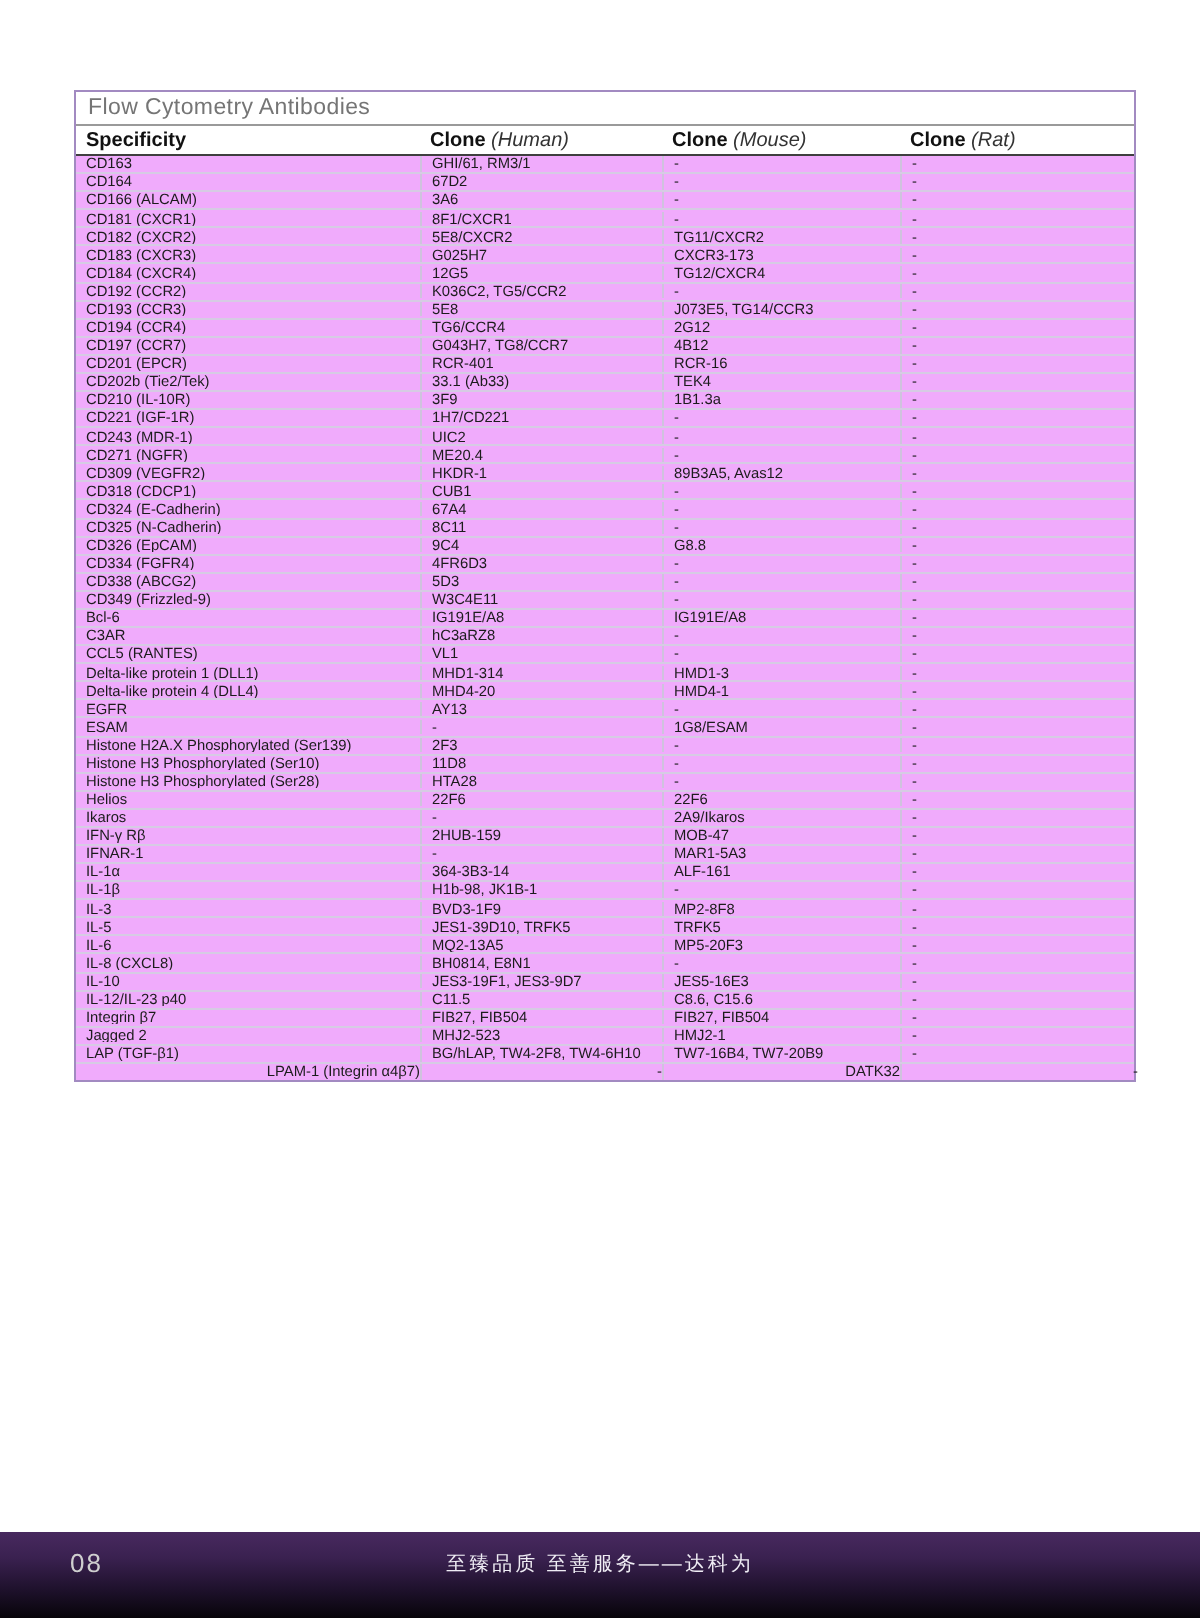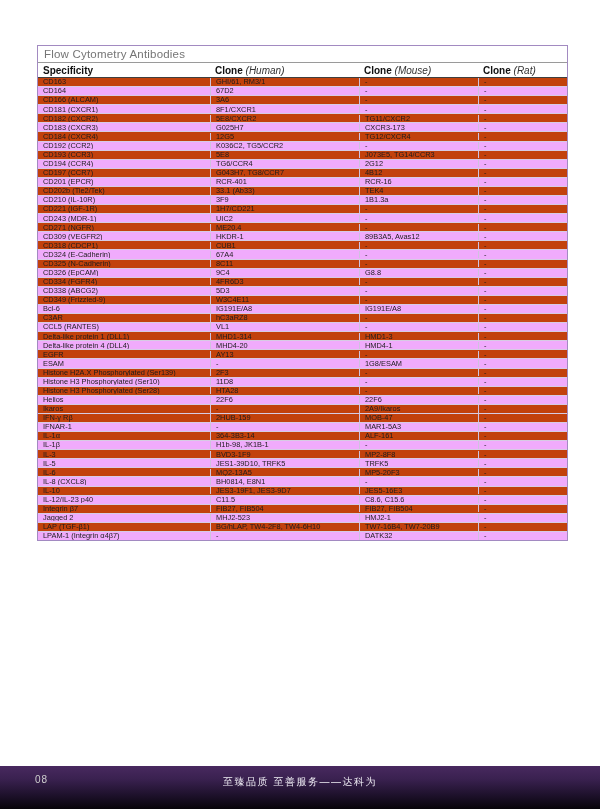--- a/index.html
+++ b/index.html
@@ -23,39 +23,39 @@
     border-bottom:1px solid #3f3f3f;box-sizing:border-box;
   }
   .table-header .hcell{
     font-size:10px;font-weight:bold;color:#111;padding-left:5px;box-sizing:border-box;
     white-space:nowrap;overflow:hidden;
   }
   .table-header .hcell .sub{font-weight:normal;font-style:italic;color:#333;}
   .table-body{flex:1 1 auto;display:flex;flex-direction:column;}
   .table-row{
     display:flex;flex:1 1 auto;align-items:center;box-sizing:border-box;
-    border-bottom:1px solid #d6cbe4;background:#c2410c;
-  }
-  .table-row:last-child{border-bottom:none;}
+    border-bottom:1px solid #d6cbe4;background:#f0abfc;
+  }
+  .table-row:last-child{border-bottom:none;text-align:right;}
   .table-row.alt{background:#f0abfc;}
   .table-row .cell{
     font-size:7.4px;color:#1c1c1c;padding-left:5px;box-sizing:border-box;
     white-space:nowrap;overflow:hidden;line-height:1;
   }
   .col-0{width:172px;flex:0 0 auto;}
   .col-1{width:121px;flex:0 0 auto;border-left:1px solid #cfc2de;}
-  .col-2{width:119px;flex:0 0 auto;border-left:1px solid #cfc2de;margin-left:28px;}
+  .col-2{width:119px;flex:0 0 auto;border-left:1px solid #cfc2de;}
   .col-3{width:119px;flex:0 0 auto;border-left:1px solid #cfc2de;}
   .table-header .col-1,.table-header .col-2,.table-header .col-3{border-left:none;}
   .footer-bar{
     position:absolute;left:0;top:766px;width:600px;height:43px;
     background:linear-gradient(to bottom,#48295f 0%,#3a2150 30%,#1c1029 70%,#070409 100%);
   }
   .page-number{
-    position:absolute;left:35px;top:8px;font-size:10px;color:#cfcfcf;letter-spacing:1px;
+    position:absolute;left:35px;top:8px;font-size:13px;color:#cfcfcf;letter-spacing:1px;
   }
   .footer-slogan{
     position:absolute;left:0;right:0;top:9px;text-align:center;
     font-size:10px;color:#efedf4;letter-spacing:1.5px;font-weight:normal;
   }
 </style>
 </head>
 <body>
 
 <div class="antibody-table">

